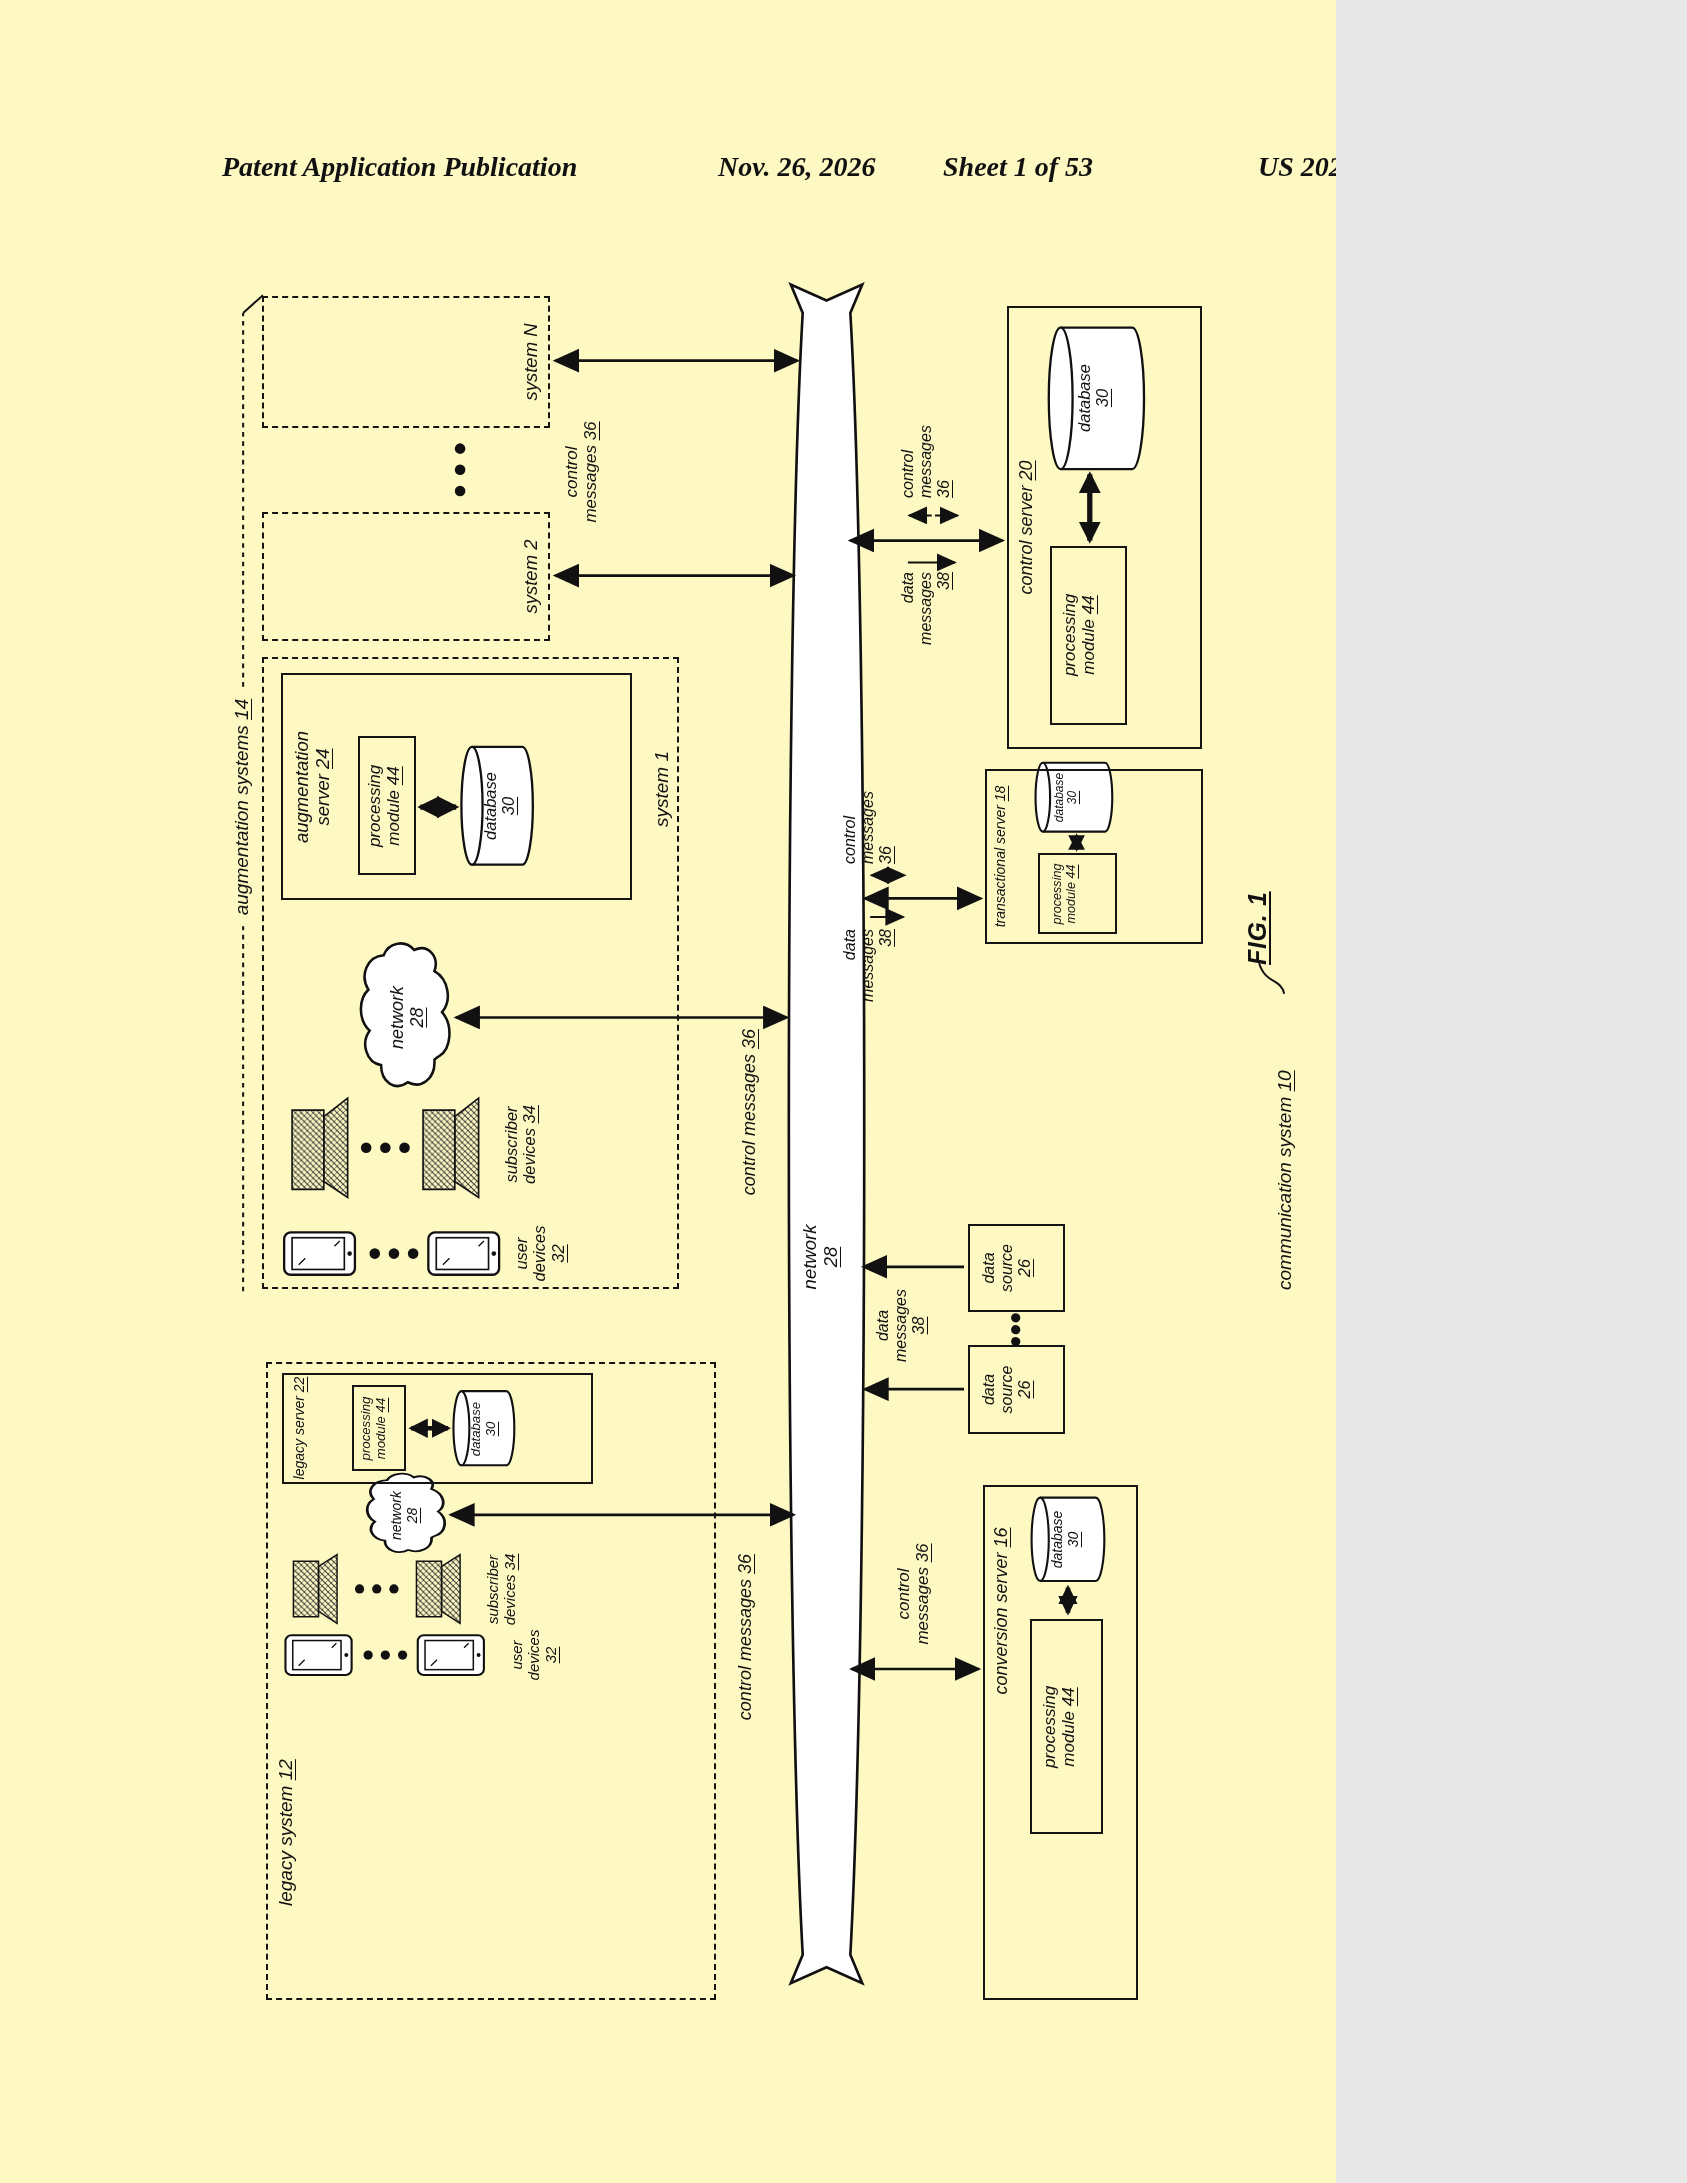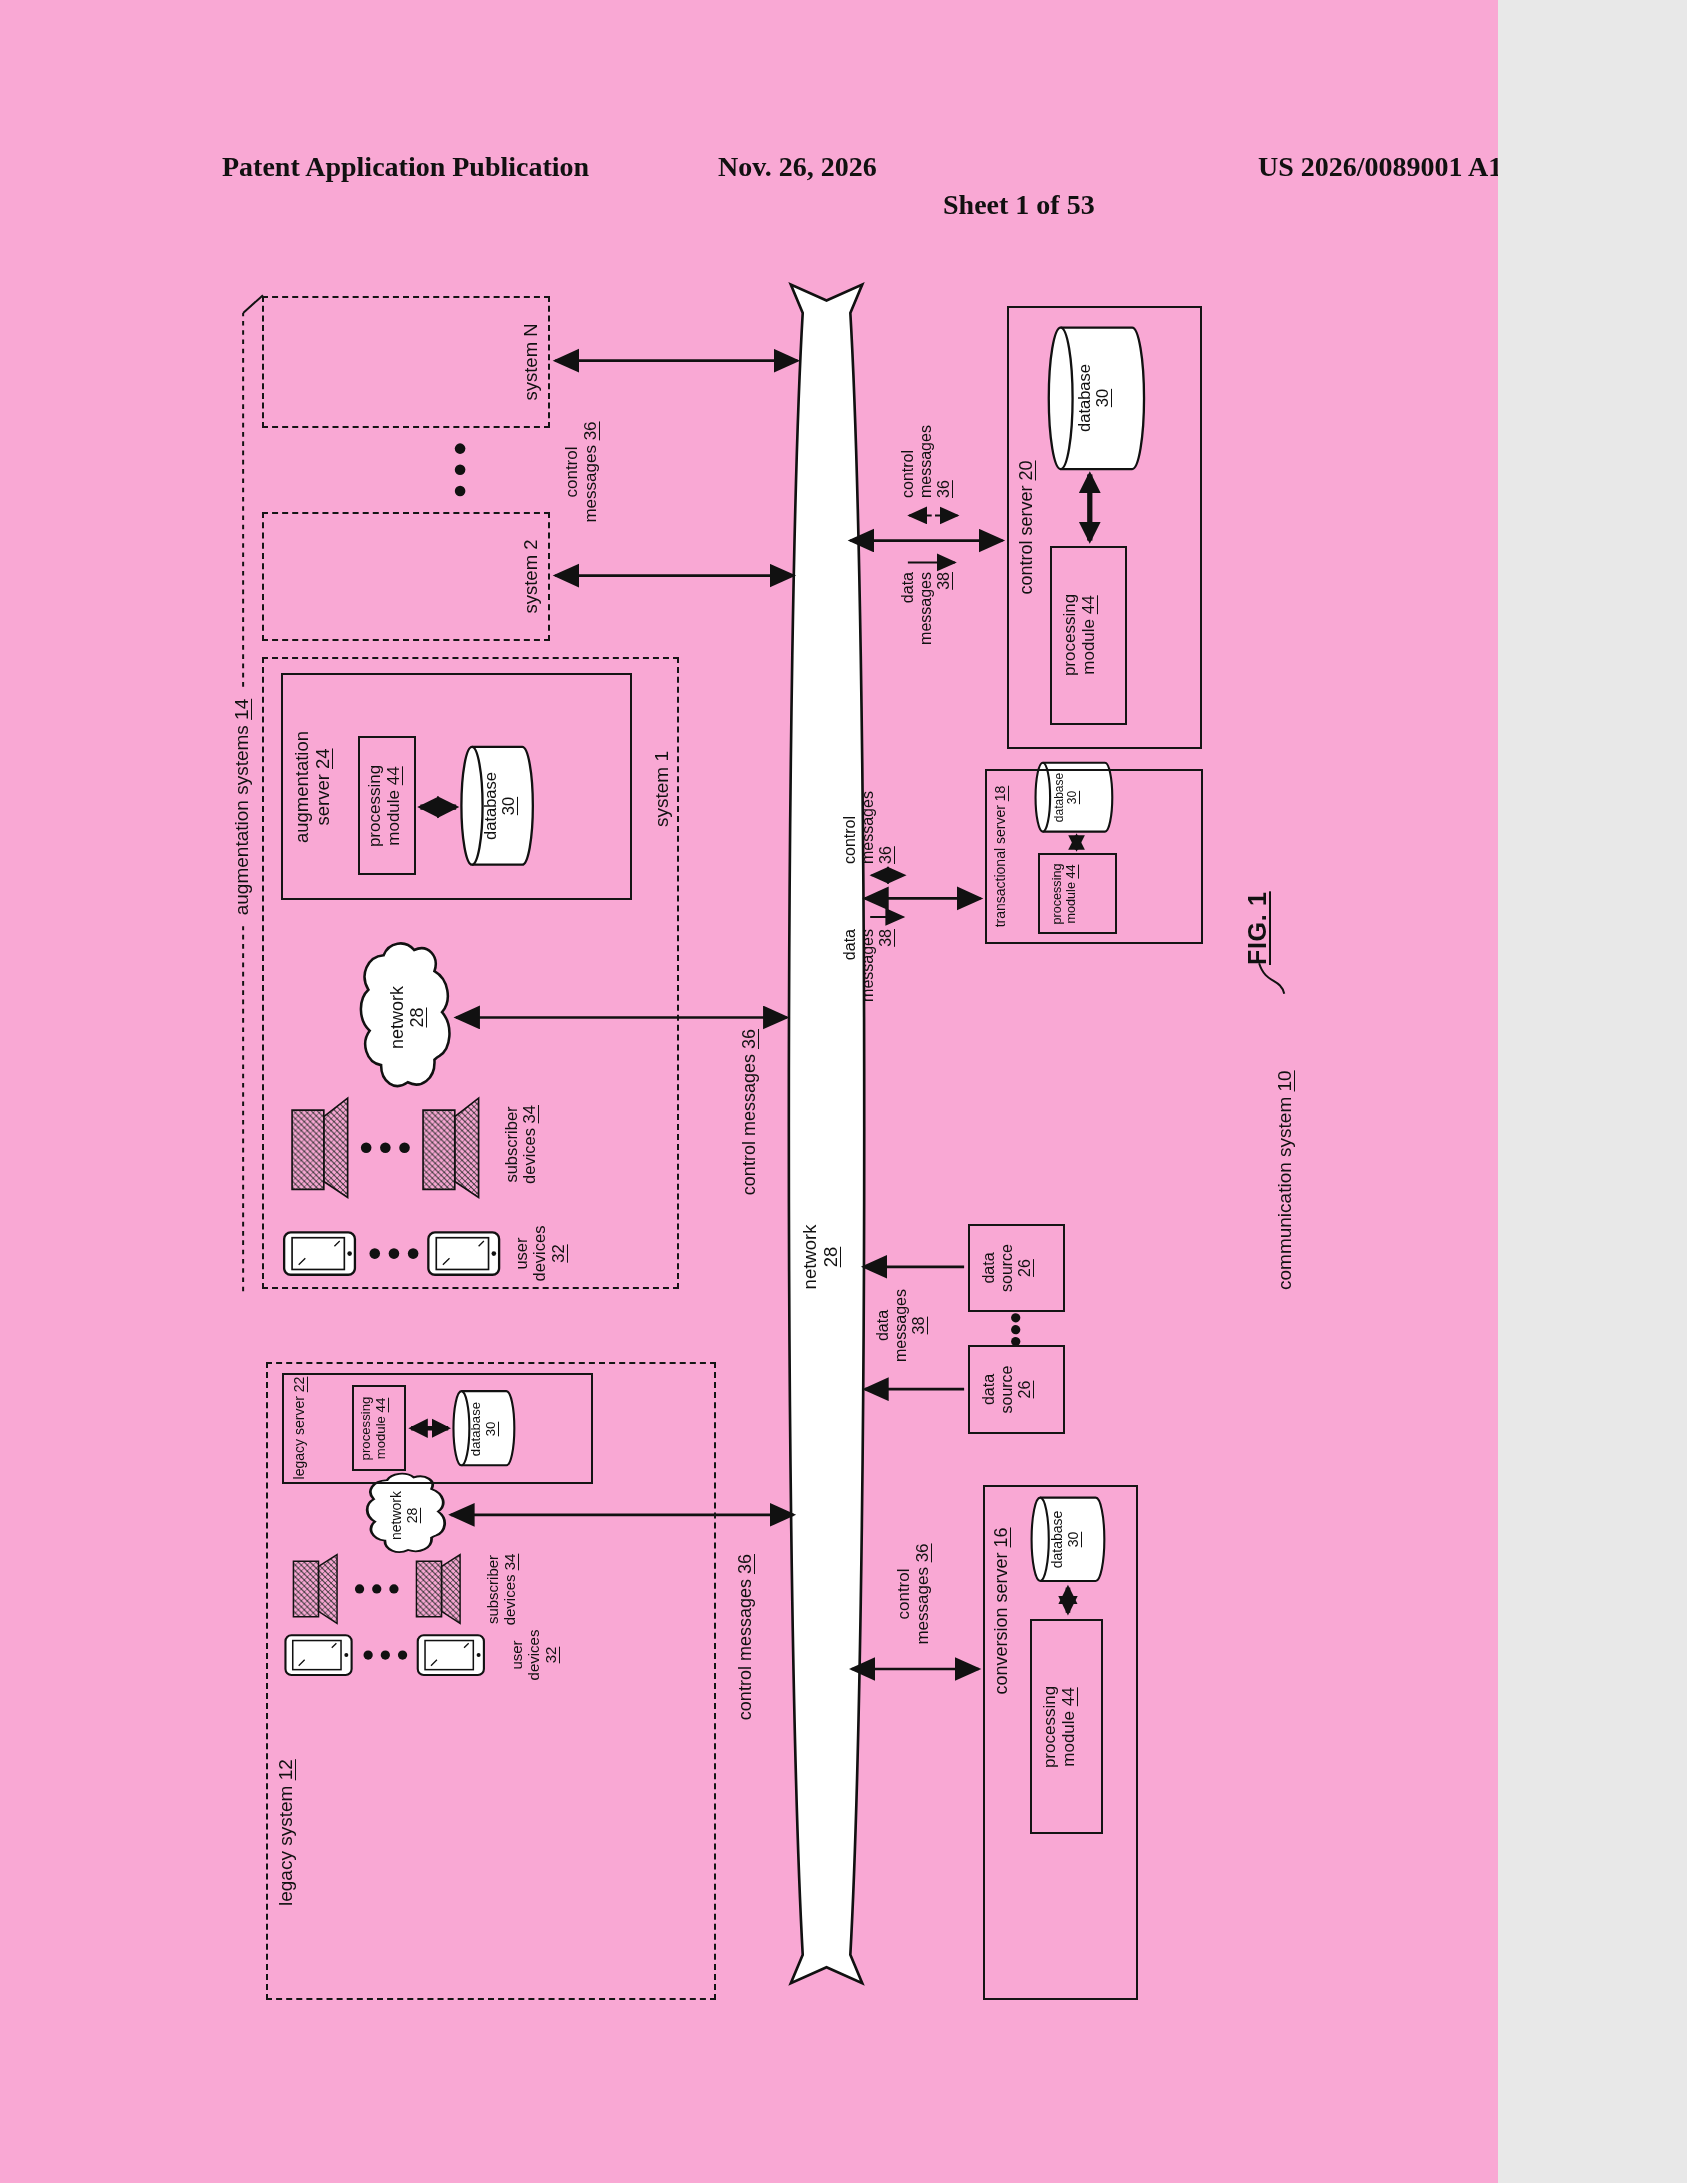--- a/index.html
+++ b/index.html
@@ -1,17 +1,17 @@
 <!DOCTYPE html>
 <html style="font-size:10.6px"><head>
 <meta charset="utf-8">
 <style>
   html,body{margin:0;padding:0;background:#e8e8e8;}
-  .page{position:relative;width:1498px;height:2183px;background:#f9a8d4;overflow:hidden;
-        font-family:"Liberation Sans","DejaVu Sans",sans-serif;color:#111;}
+  .page{position:relative;width:1336px;height:2183px;background:#fef9c3;overflow:hidden;
+        font-family:"Liberation Sans","DejaVu Sans",sans-serif;color:#111;font-style:italic;}
   .hdr{position:absolute;top:151px;left:0;width:1687px;height:40px;
        font-family:"Liberation Serif","DejaVu Serif",serif;font-weight:bold;font-size:28px;}
   .hdr span{position:absolute;white-space:nowrap;}
   .rotwrap{position:absolute;left:218px;top:218px;width:1098px;height:1800px;}
   .land{position:absolute;left:0;top:0;width:1800px;height:1098px;
         transform-origin:0 0;transform:rotate(-90deg) translateX(-1800px);}
   .land svg{position:absolute;left:0;top:0;z-index:0;}
   .bx{position:absolute;box-sizing:border-box;background:transparent;z-index:1;}
   .dash{border:2.6px dashed #151515;}
   .solid{border:2.6px solid #151515;}
@@ -22,21 +22,21 @@
   .fig{font-weight:bold;letter-spacing:0.7px;}
 </style>
 </head>
 <body>
 
 <div class="page">
 
   <div class="hdr">
     <span style="left:222px;">Patent Application Publication</span>
     <span style="left:718px;">Nov. 26, 2026</span>
-    <span style="left:943px;margin-top:38px;">Sheet 1 of 53</span>
+    <span style="left:943px;">Sheet 1 of 53</span>
     <span style="left:1258px;">US 2026/0089001 A1</span>
   </div>
 
   <div class="rotwrap">
   <div class="land">
 
     <svg width="1800" height="1098" viewBox="0 0 2720 1660">
       <defs>
         <marker id="ah" markerWidth="11" markerHeight="10" refX="9" refY="4.5" orient="auto-start-reverse">
           <path d="M0 0 L10 4.5 L0 9 Z" fill="#111"></path>

